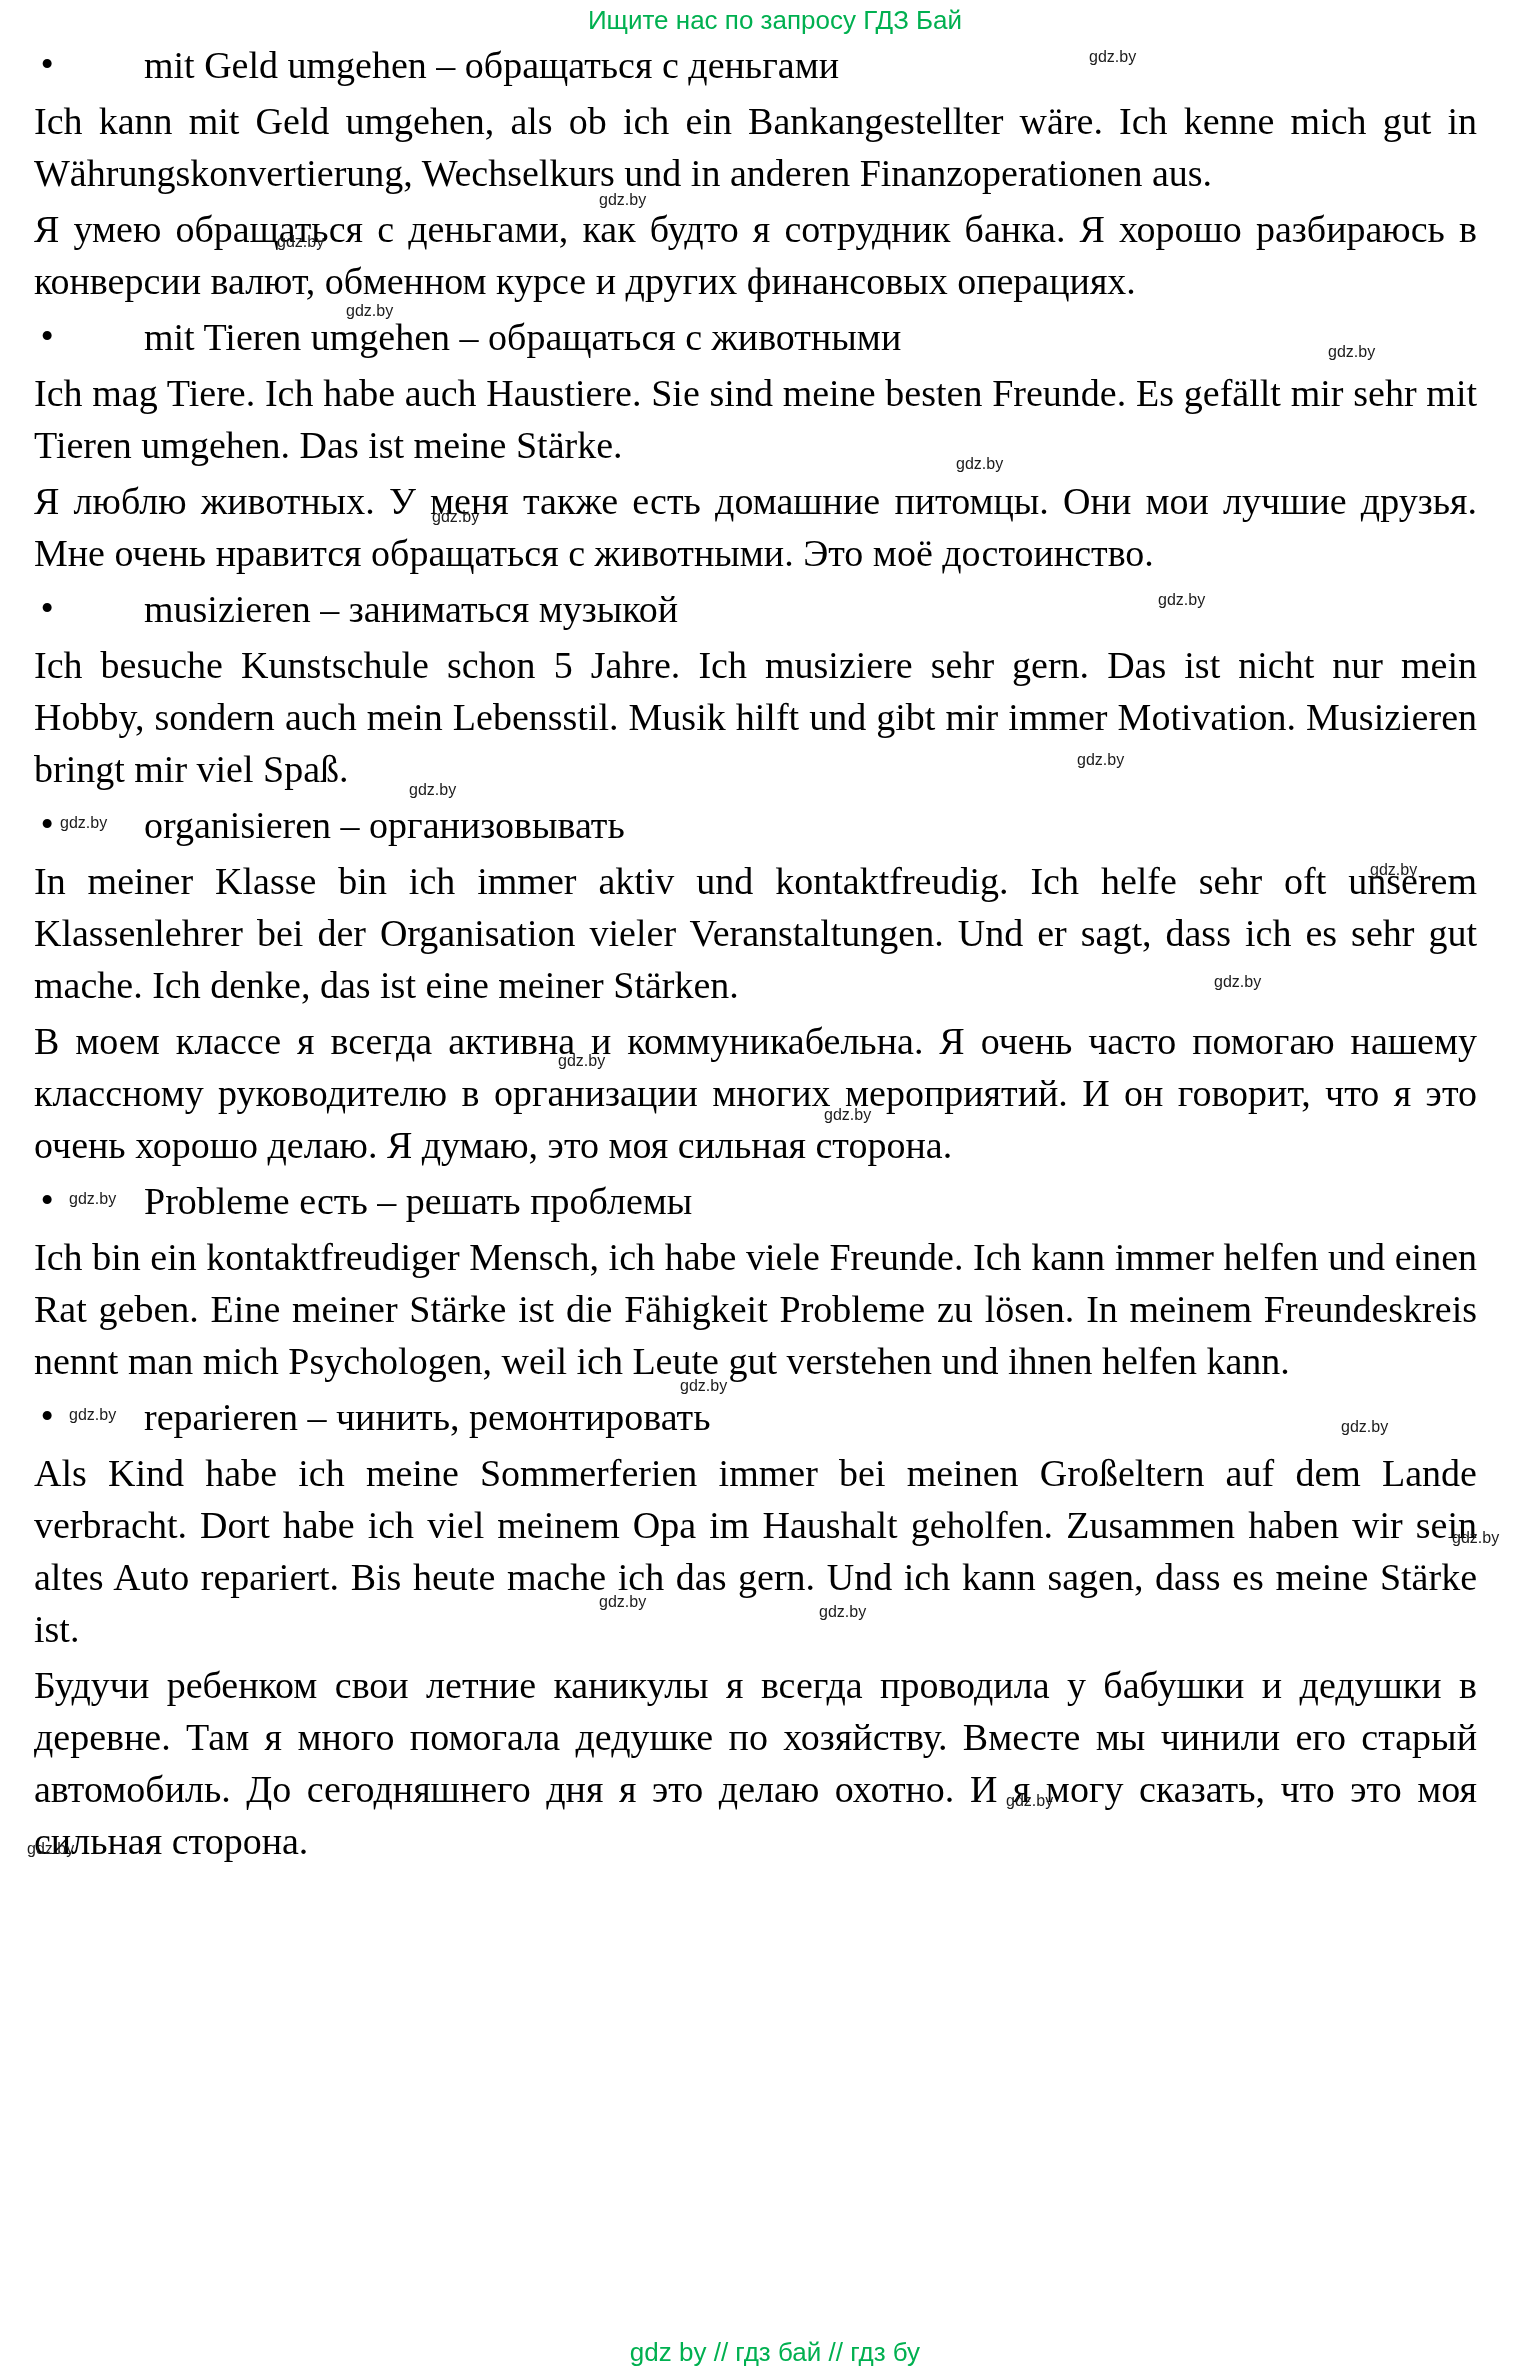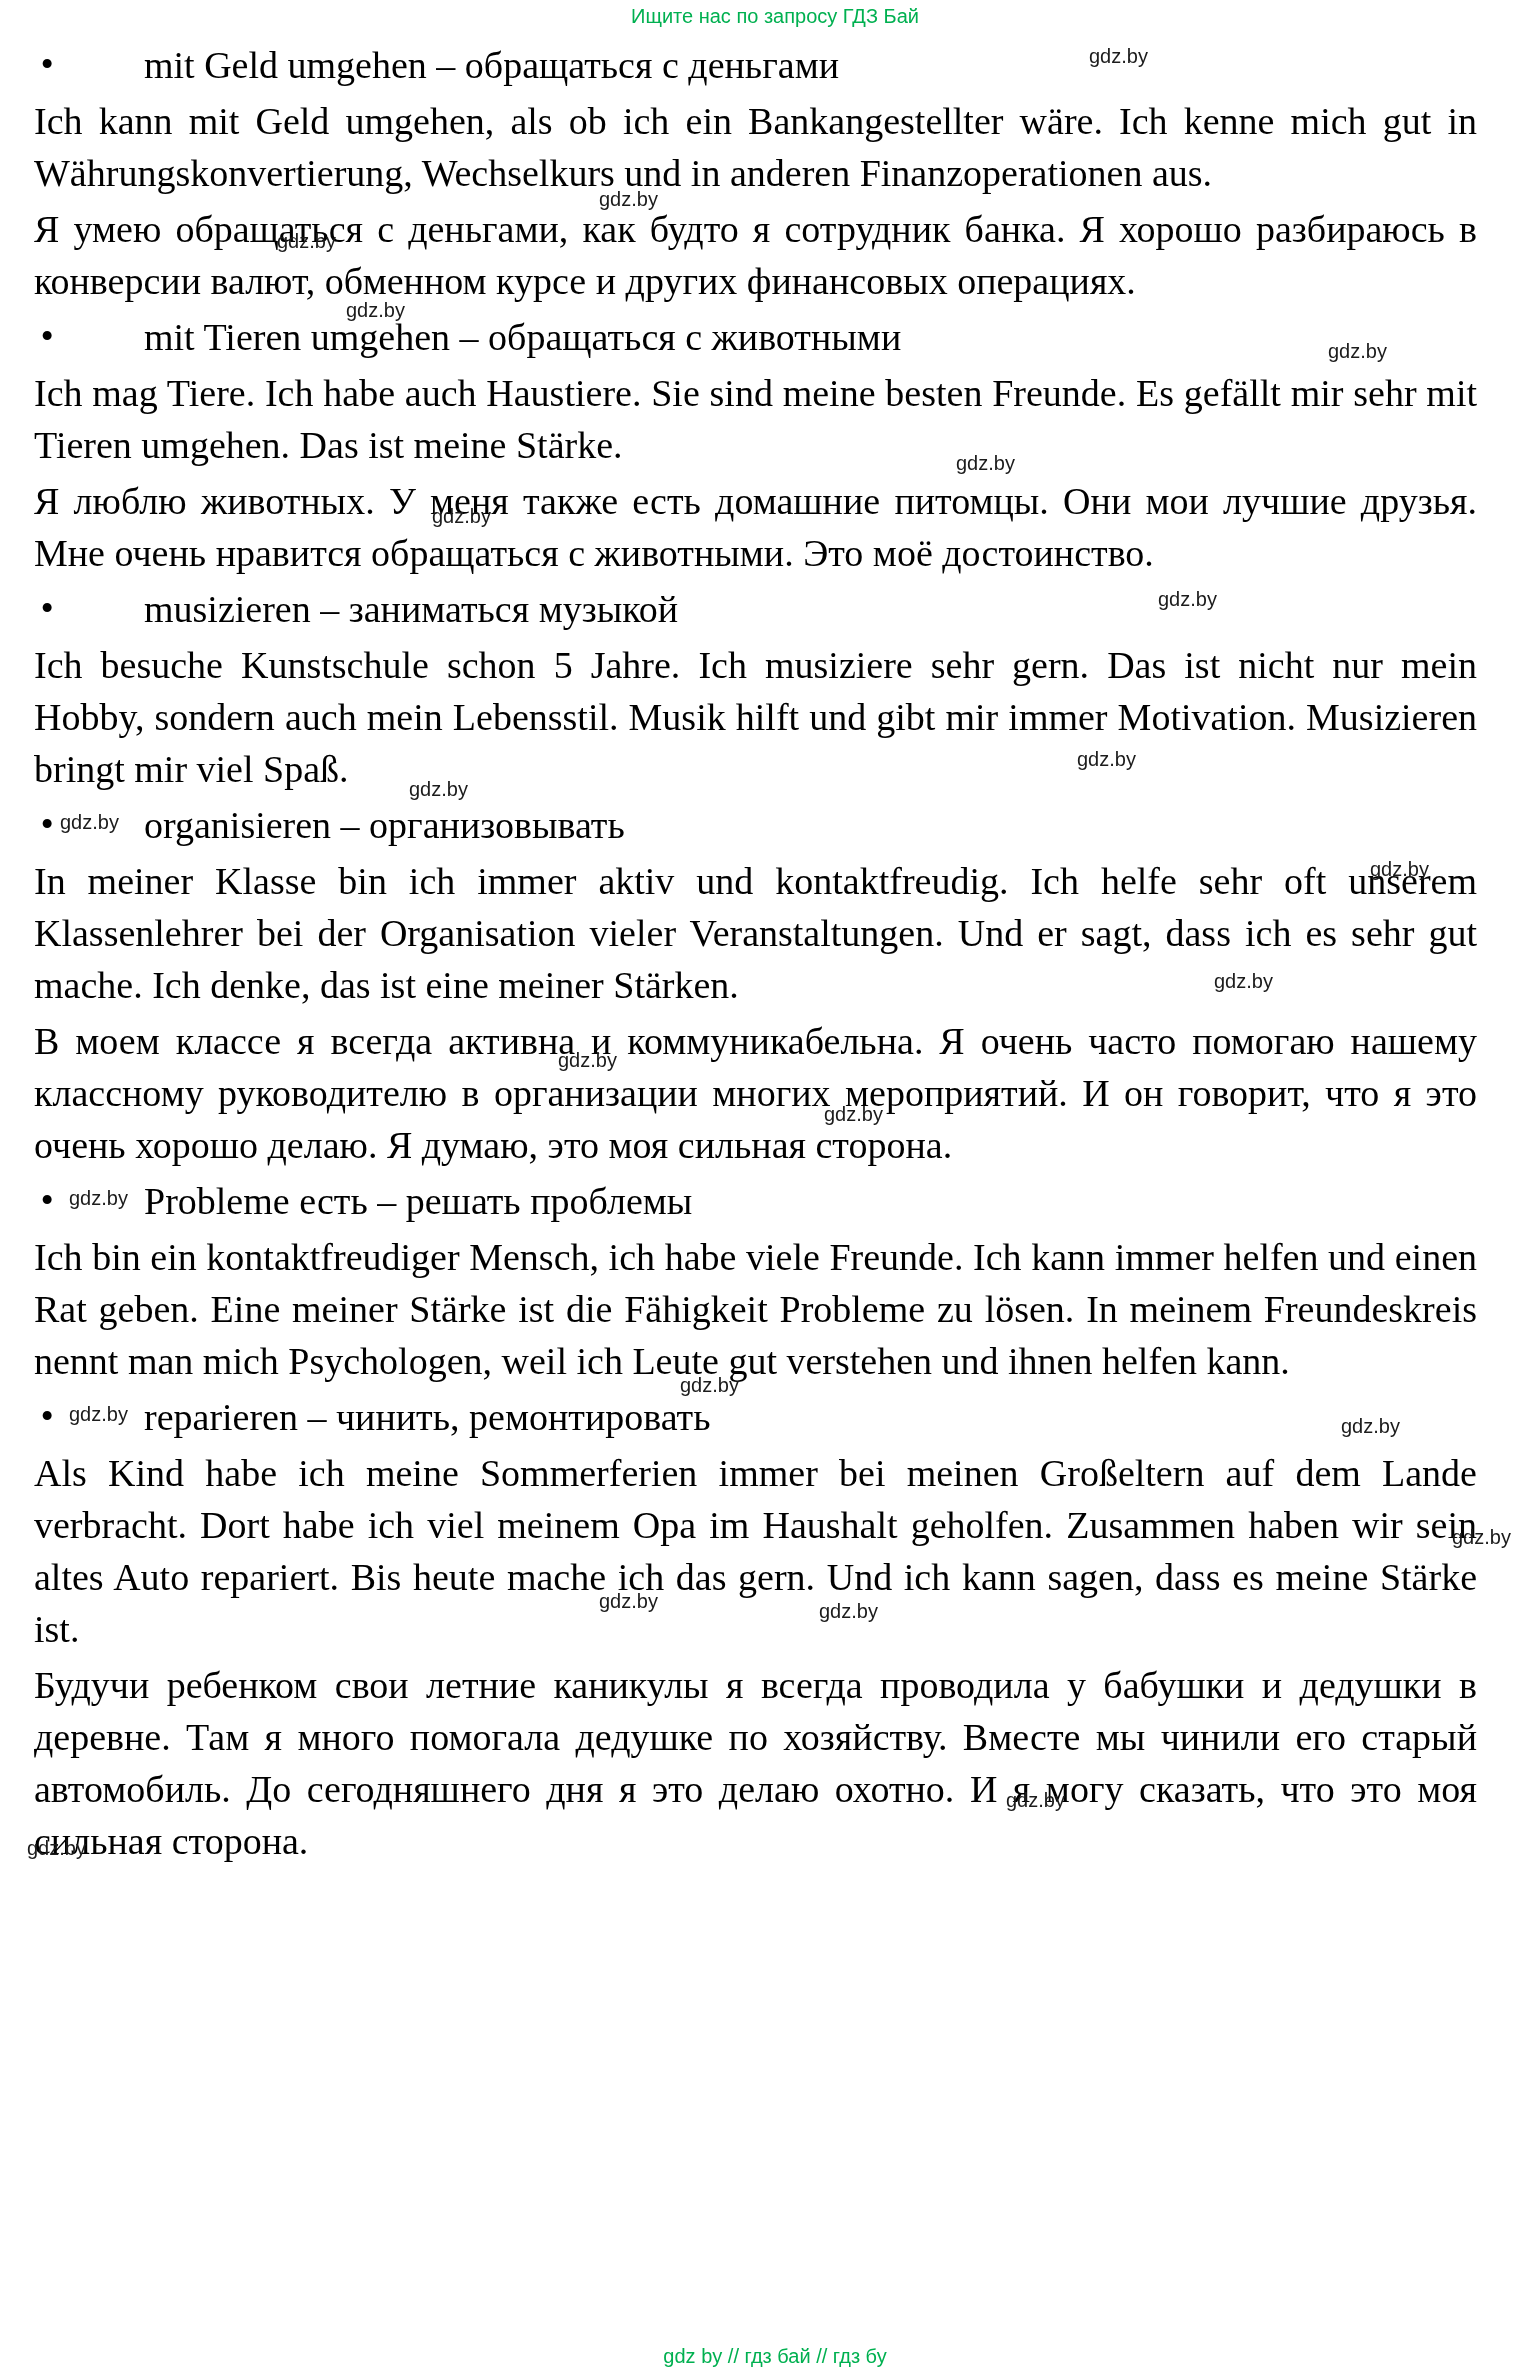--- a/index.html
+++ b/index.html
@@ -10,21 +10,21 @@
     background: #ffffff;
     overflow: hidden;
     font-family: "Liberation Serif", serif;
     color: #000000;
   }
   .promo {
     position: absolute;
     left: 0; right: 0;
     text-align: center;
     font-family: "Liberation Sans", sans-serif;
-    font-size: 20px;
+    font-size: 26px;
     color: var(--green, #00b050);
     white-space: nowrap;
     padding-left: 10px;
   }
   .promo.header { top: 4.6px; }
   .promo.footer { bottom: 9px; }
   .content {
     position: absolute;
     top: 39px;
     left: 0;
@@ -42,21 +42,21 @@
   .bullet {
     position: absolute;
     left: 10.6px;
     top: -1.5px;
     font-size: 38px;
   }
   .para { margin: 4px; text-align: justify; }
   .wm {
     position: absolute;
     font-family: "Liberation Sans", sans-serif;
-    font-size: 20px;
+    font-size: 16px;
     line-height: 23px;
     color: #1c1c1c;
     white-space: nowrap;
     z-index: 2;
   }
 </style>
 </head>
 <body>
 
 <div class="page">

